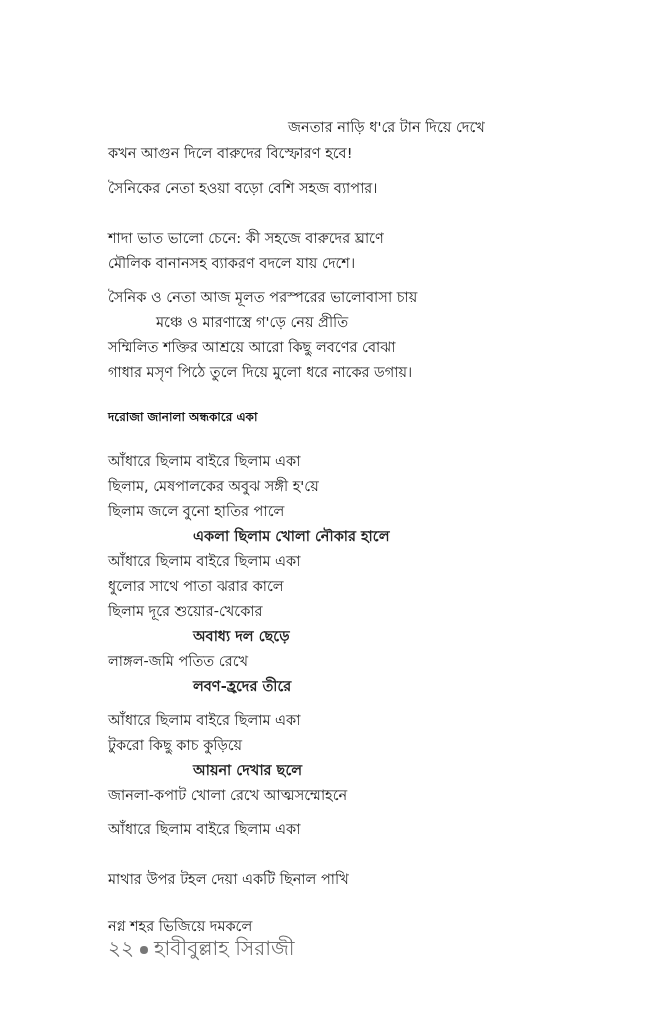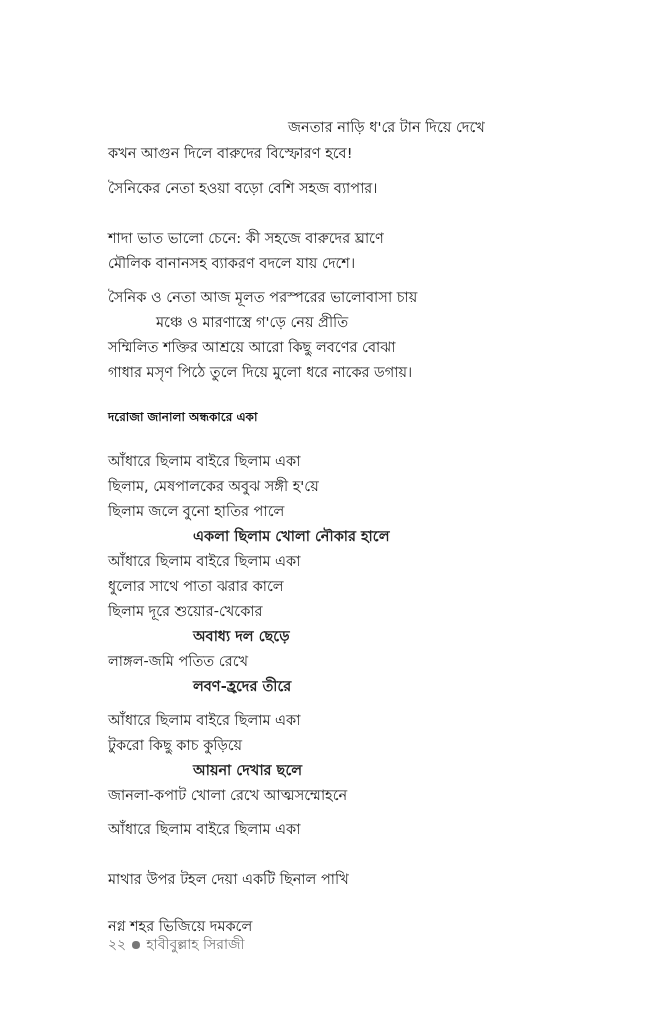--- a/index.html
+++ b/index.html
@@ -3,21 +3,21 @@
 <meta charset="utf-8">
 <style>
   html, body { margin: 0; padding: 0; background: #ffffff; }
   body { width: 663px; height: 1024px; position: relative; overflow: hidden;
          font-family: "DejaVu Sans", sans-serif; color: #1e1e1e; }
   .page { position: absolute; left: 0; top: 0; width: 663px; height: 888px; background: #ffffff; }
   .line { position: absolute; left: 108px; font-size: 14.5px; line-height: 20px; white-space: nowrap; color: #232323; }
   .indent-far { left: 288px; }
   .indent-mid { left: 193px; font-weight: bold; }
   .title { position: absolute; left: 108px; top: 408px; font-size: 12px; font-weight: bold; color: #111; white-space: nowrap; }
-  .footer { position: absolute; left: 108px; top: 933px; font-size: 14px; color: #6e6e6e; white-space: nowrap; }
+  .footer { position: absolute; left: 108px; top: 933px; font-size: 20px; color: #6e6e6e; white-space: nowrap; }
   .bullet { display: inline-block; width: 8px; height: 8px; border-radius: 50%; background: #777; margin: 0 6px; vertical-align: middle; }
 </style>
 </head>
 <body>
 
 <div class="page">
 
   <div class="line indent-far" style="top:117px;">জনতার নাড়ি ধ'রে টান দিয়ে দেখে</div>
   <div class="line" style="top:178px;">সৈনিকের নেতা হওয়া বড়ো বেশি সহজ ব্যাপার।</div>
 

